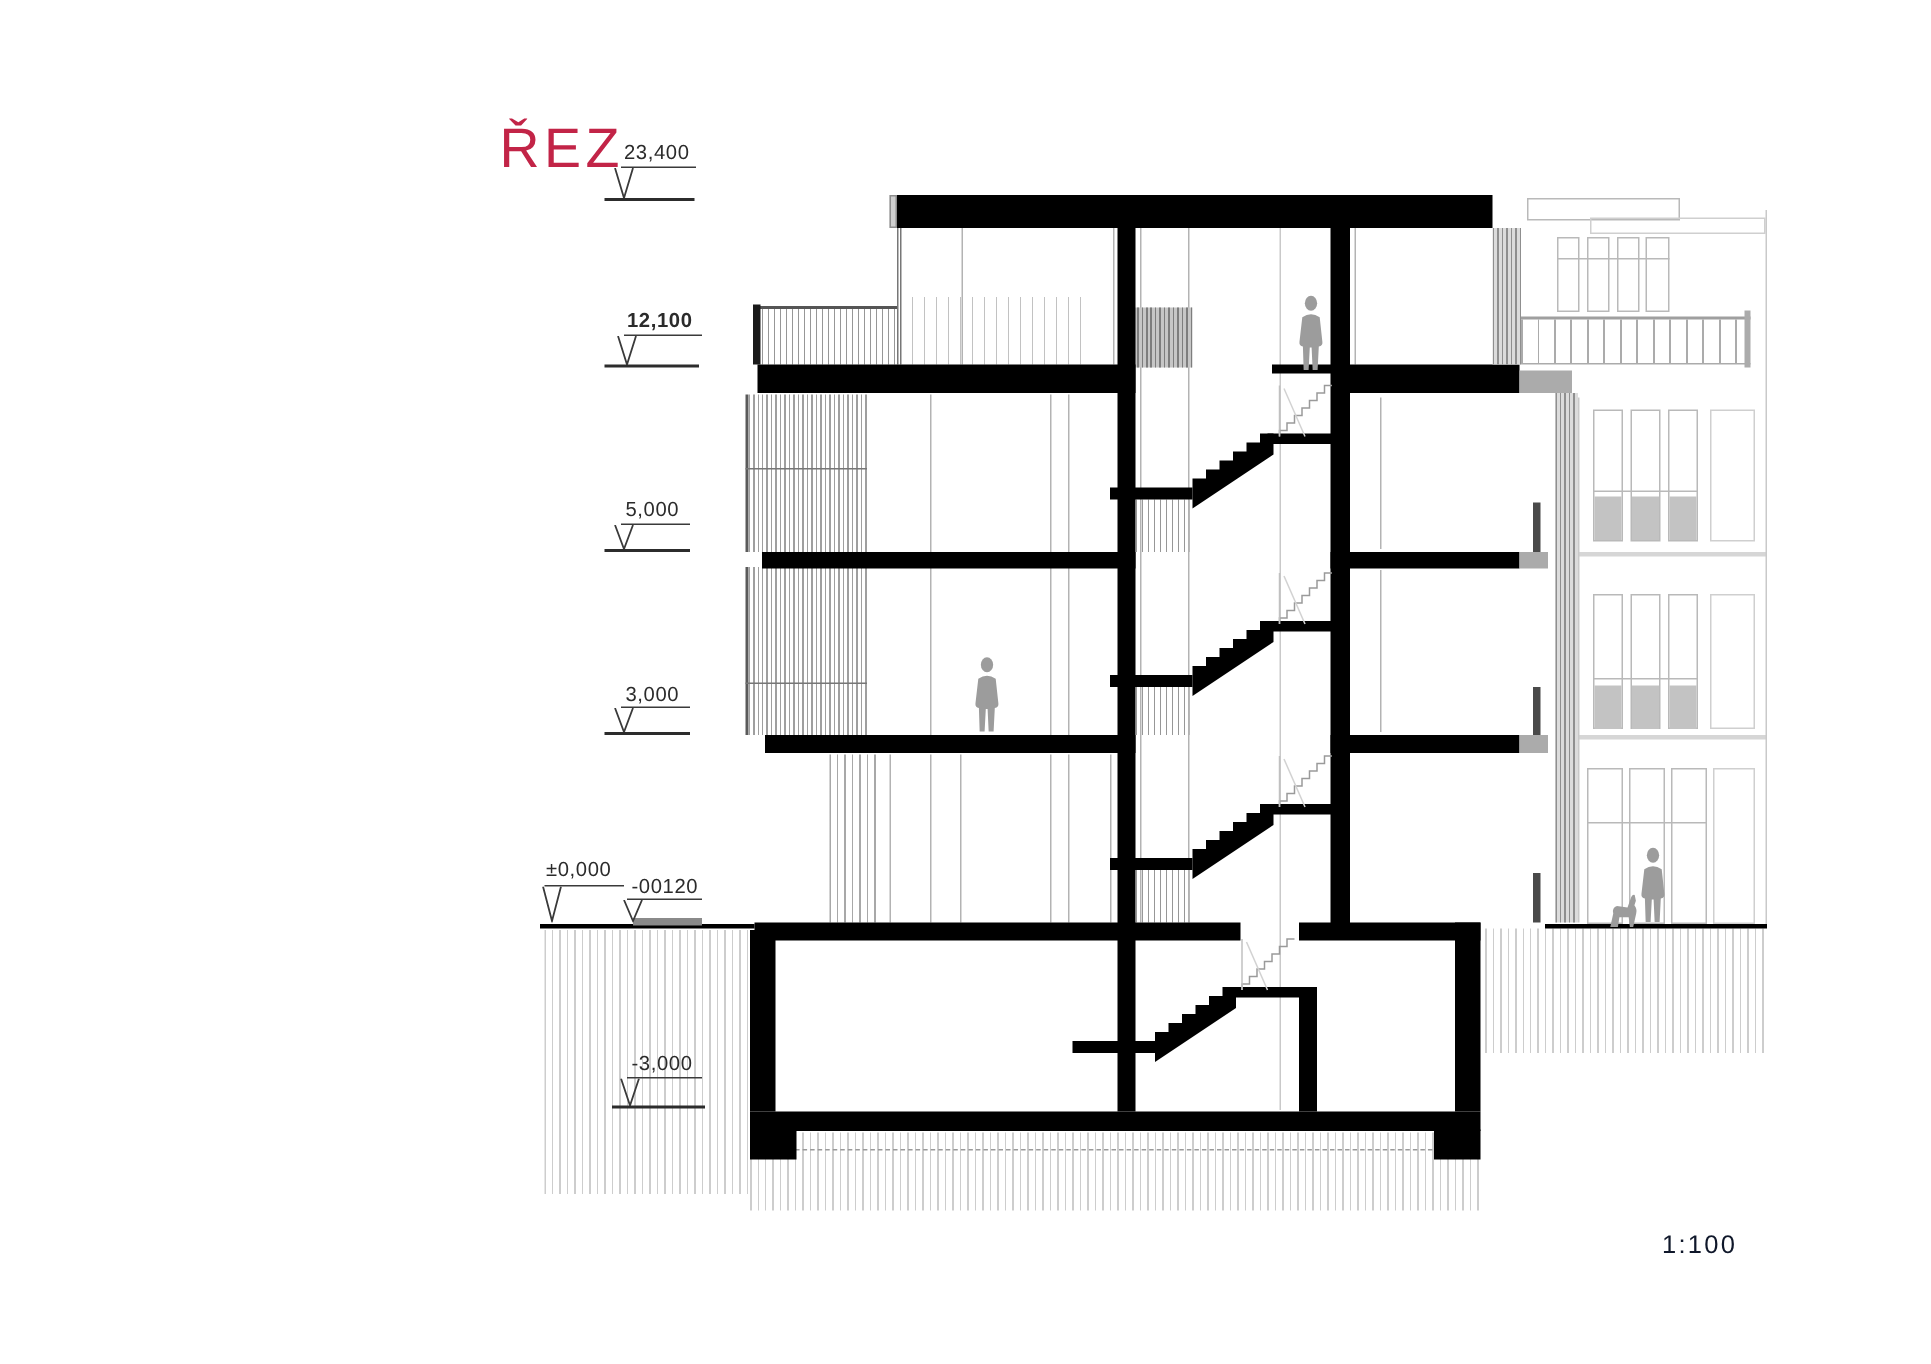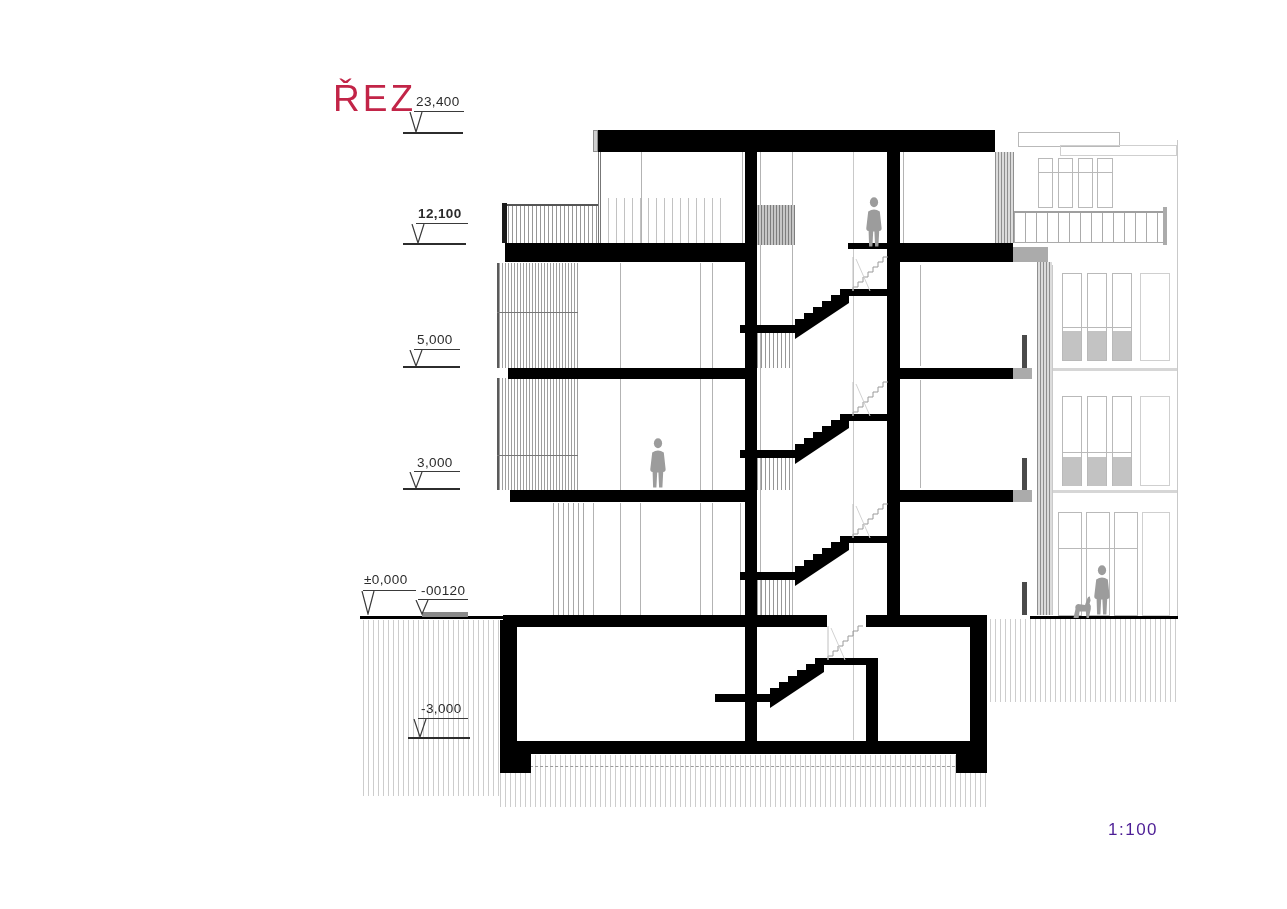--- a/index.html
+++ b/index.html
@@ -14,21 +14,21 @@
   .hatch-mullion{background:#dcdcdc repeating-linear-gradient(90deg,#8f8f8f 0 1px,transparent 1px 3px);}
   .hatch-rail{background:repeating-linear-gradient(90deg,#979797 0 1px,transparent 1px 4px);}
   .hatch-rail-top{background:#c6c6c6 repeating-linear-gradient(90deg,#7d7d7d 0 1px,transparent 1px 3px);}
   .hatch-earth{background:repeating-linear-gradient(90deg,#cdcdcd 0 1px,transparent 1px 5px);}
   .hatch-baluster{background:repeating-linear-gradient(90deg,#ababab 0 1px,transparent 1px 11px);}
   .hatch-store{background:repeating-linear-gradient(90deg,#a8a8a8 0 1px,transparent 1px 5px);}
   .lvl-text{position:absolute;font-size:13.5px;color:#2b2b2b;letter-spacing:.4px;white-space:nowrap;}
   .lvl-line{position:absolute;height:1px;background:#3a3a3a;}
   .lvl-tick{position:absolute;height:1.5px;background:#2c2c2c;}
   #title{position:absolute;left:333px;top:78px;font-size:37px;letter-spacing:3px;color:#c22447;}
-  #scale{position:absolute;left:1108px;top:820px;font-size:17px;letter-spacing:1.5px;color:#4c1d95;}
+  #scale{position:absolute;left:1108px;top:820px;font-size:17px;letter-spacing:1.5px;color:#0f172a;}
   .gray{background:#ababab;}
   .spandrel{background:#c3c3c3;}
   svg.ovl{position:absolute;left:0;top:0;pointer-events:none;}
 </style>
 </head>
 <body>
 
 <div id="stage">
 
   <div id="title">ŘEZ</div>

